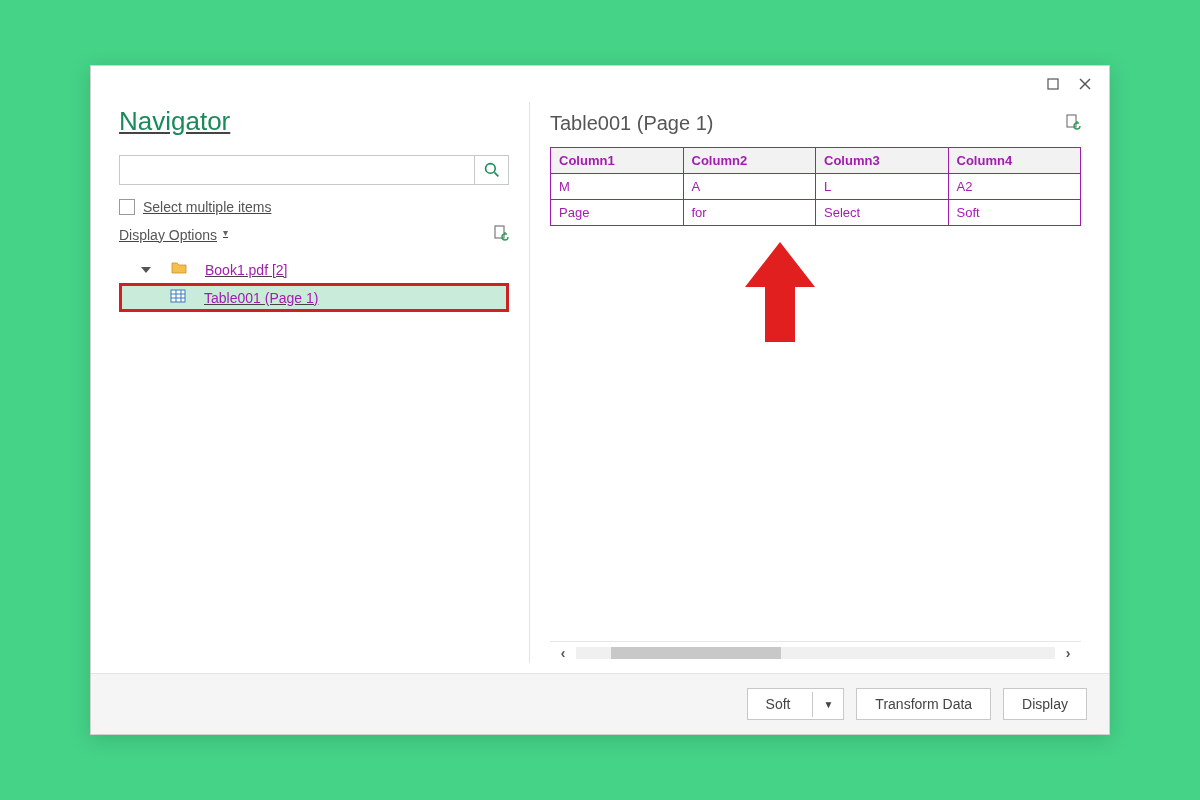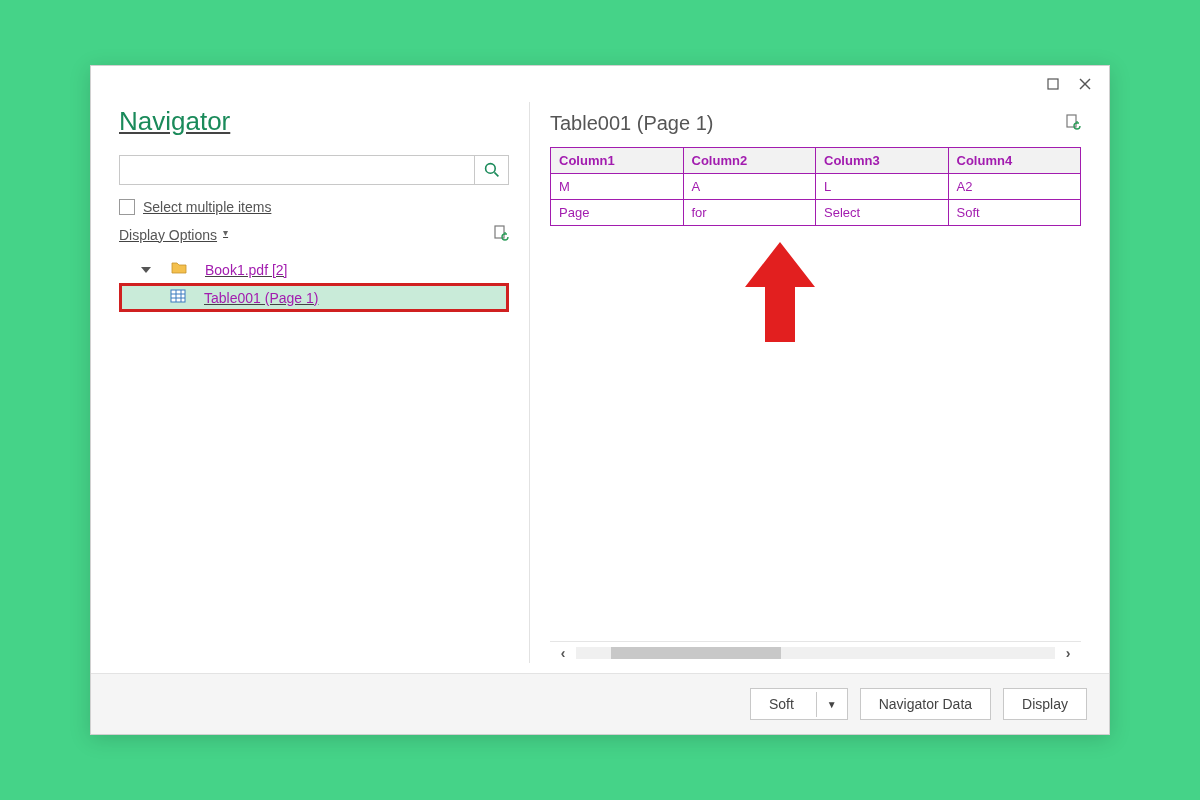--- a/index.html
+++ b/index.html
@@ -294,20 +294,20 @@
     </div>
 
   </div>
 
   <div class="footer">
     <div class="btn split">
       <span class="main">Soft</span>
       <span class="drop">▼</span>
     </div>
     <div class="btn">
-      <span>Navigator Data</span>
+      <span>Transform Data</span>
     </div>
     <div class="btn">
       <span>Display</span>
     </div>
   </div>
 
 </div>
 
 </body></html>

